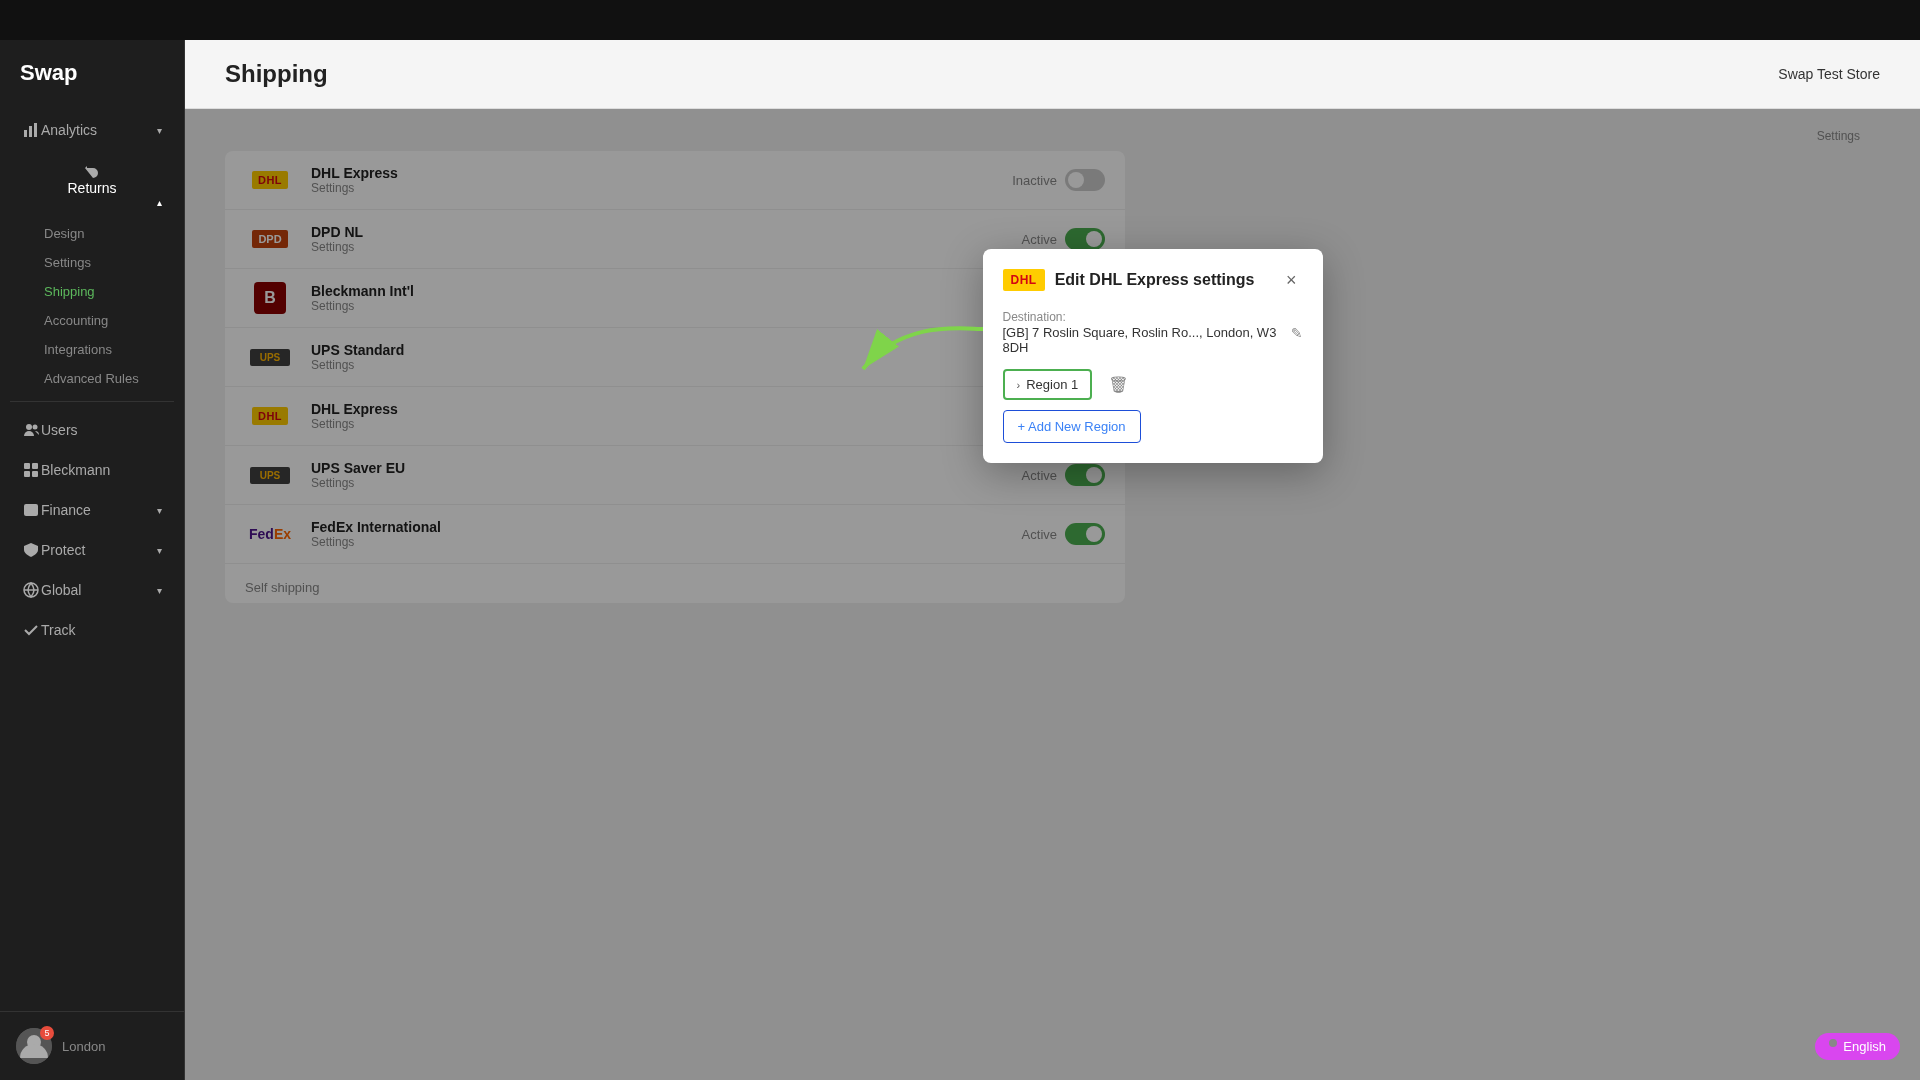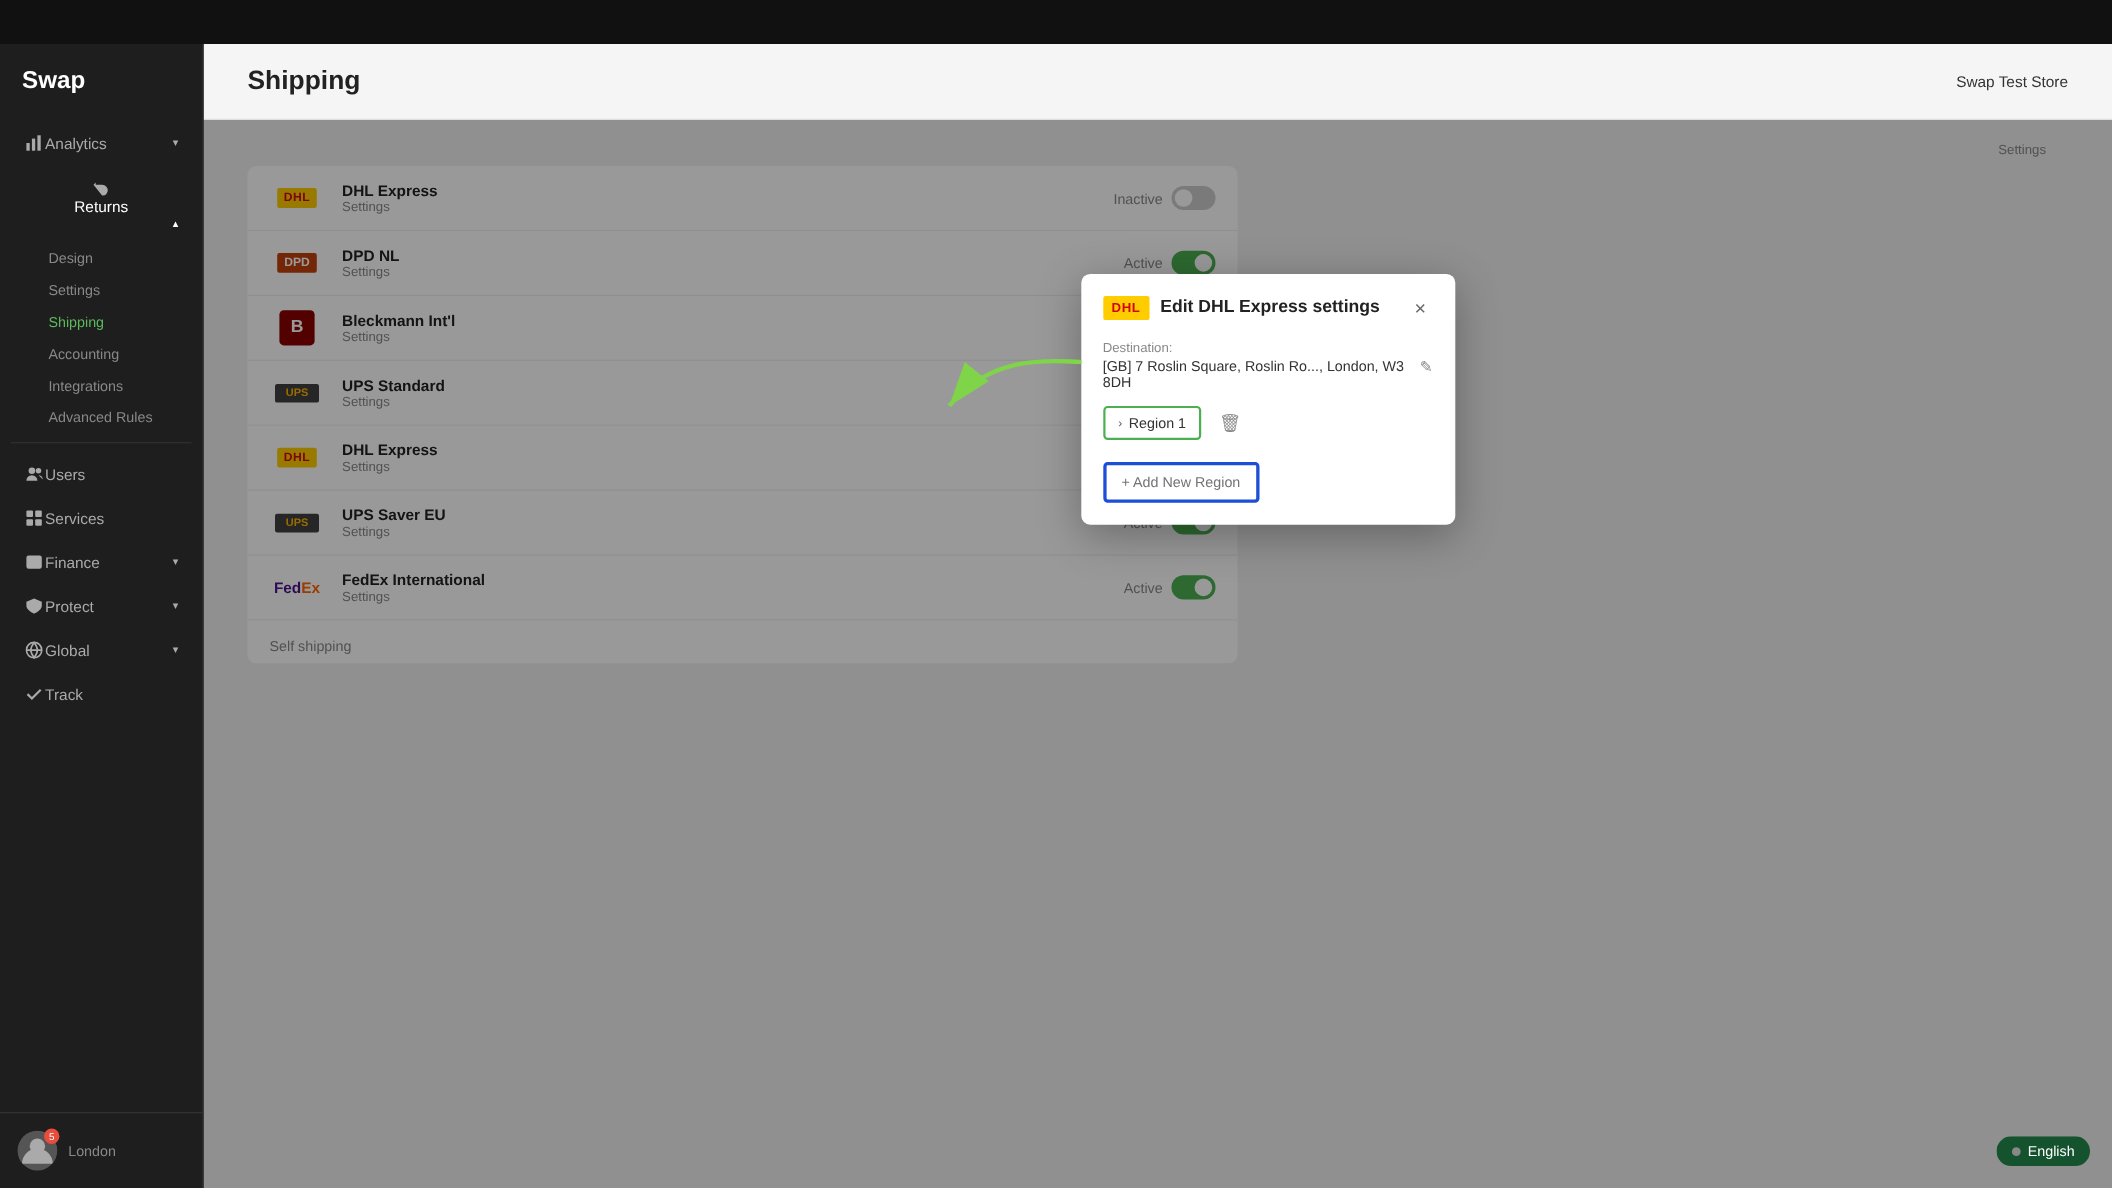--- a/index.html
+++ b/index.html
@@ -67,27 +67,27 @@
     .modal-header { display: flex; align-items: center; gap: 10px; margin-bottom: 16px; }
     .modal-title { font-size: 16px; font-weight: 600; color: #222; flex: 1; }
     .modal-close { background: none; border: none; font-size: 18px; cursor: pointer; color: #666; line-height: 1; padding: 2px 6px; }
     .modal-field { margin-bottom: 14px; }
     .modal-label { font-size: 12px; color: #888; margin-bottom: 4px; }
     .modal-value { font-size: 13px; color: #333; }
 
     .region-tag { display: inline-flex; align-items: center; gap: 6px; background: #fff; border: 2px solid #4caf50; border-radius: 4px; padding: 6px 12px; font-size: 13px; color: #333; cursor: pointer; }
     .region-tag .chevron-r { color: #555; font-size: 11px; }
 
-    .add-region-btn { display: inline-flex; align-items: center; gap: 6px; background: #fff; border: 3px solid #1d4ed8; border-radius: 4px; padding: 8px 14px; font-size: 13px; color: #737373; cursor: pointer; margin-top: 10px; }
+    .add-region-btn { display: inline-flex; align-items: center; gap: 6px; background: #fff; border: 1px solid #1d4ed8; border-radius: 4px; padding: 8px 14px; font-size: 13px; color: #3b82f6; cursor: pointer; margin-top: 0; }
 
     
     .settings-hint { position: absolute; top: 0; right: 20px; font-size: 12px; color: #888; }
 
     
-    .lang-badge { position: fixed; bottom: 20px; right: 20px; background: #14532d; color: #fff; font-size: 13px; padding: 6px 14px; border-radius: 20px; display: flex; align-items: center; gap: 6px; cursor: pointer; z-index: 200; }
+    .lang-badge { position: fixed; bottom: 20px; right: 20px; background: #d946ef; color: #fff; font-size: 13px; padding: 6px 14px; border-radius: 20px; display: flex; gap: 6px; cursor: pointer; z-index: 200; }
     .lang-dot { width: 8px; height: 8px; border-radius: 50%; background: #888; }
 
     
     .sidebar-divider { height: 1px; background: #333; margin: 8px 10px; }
   </style>
 </head>
 <body>
 
 <div class="top-bar"></div>
 
@@ -140,21 +140,21 @@
 
   <div class="sidebar-item">
     <span class="icon">
       <svg width="16" height="16" viewBox="0 0 16 16" fill="#aaa">
           <rect x="1" y="1" width="6" height="6" rx="1"></rect>
           <rect x="9" y="1" width="6" height="6" rx="1"></rect>
           <rect x="1" y="9" width="6" height="6" rx="1"></rect>
           <rect x="9" y="9" width="6" height="6" rx="1"></rect>
         </svg>
     </span>
-    <span>Services</span>
+    <span>Bleckmann</span>
   </div>
 
   <div class="sidebar-item">
     <span class="icon">
       <svg width="16" height="16" viewBox="0 0 16 16" fill="#aaa">
           <rect x="1" y="2" width="14" height="12" rx="2"></rect>
           <path d="M1 6h14"></path>
           <circle cx="5" cy="10" r="1.5"></circle>
         </svg>
     </span>

